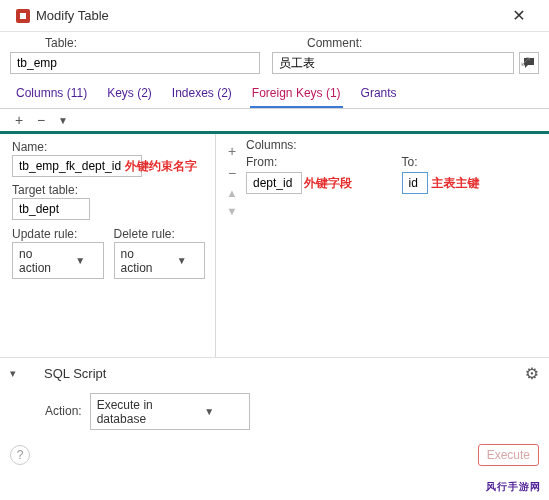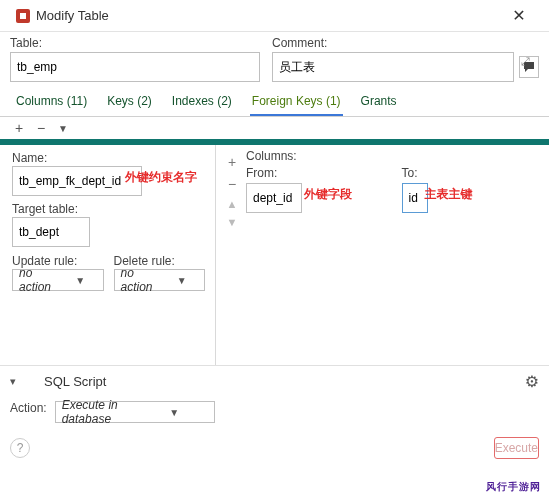--- a/index.html
+++ b/index.html
@@ -7,70 +7,70 @@
 .titlebar { display: flex; align-items: center; padding: 6px 16px; border-bottom: 1px solid #e3e3e3; }
 .titlebar .app-icon { width: 14px; height: 14px; background: #c0392b; border-radius: 2px; margin-right: 6px; position: relative; }
 .titlebar .app-icon::after { content: ""; position: absolute; width: 6px; height: 6px; background: #fff; top: 4px; left: 4px; }
 .titlebar .title { flex: 1; font-size: 13px; }
 .titlebar .close { width: 28px; text-align: center; font-size: 16px; cursor: pointer; }
 
 .row-top { display: flex; padding: 4px 10px 2px; gap: 12px; }
 .top-col { display: flex; flex-direction: column; }
 .top-col.table { width: 250px; }
 .top-col.comment { flex: 1; }
-.lbl { font-size: 12px; color: #444; margin-bottom: 2px; }
+.lbl { font-size: 12px; color: #444; margin-bottom: 2px; margin-left: 35px; }
 .input-wrap { position: relative; display: flex; align-items: center; }
-input.text, select.text { width: 100%; height: 22px; border: 1px solid #bfbfbf; padding: 14px 6px; font-size: 12px; background: #fff; outline: none; }
+input.text, select.text { width: 100%; height: 22px; border: 1px solid #bfbfbf; padding: 2px 6px; font-size: 12px; background: #fff; outline: none; }
 .expand-icn { position: absolute; right: 4px; top: 3px; width: 14px; height: 14px; color: #888; font-size: 11px; }
 .comment-btn { width: 22px; height: 22px; margin-left: 5px; border: 1px solid #bfbfbf; background: #fff; display: flex; align-items: center; justify-content: center; }
 
 .tabs { display: flex; padding: 6px 14px 0; border-bottom: 1px solid #d0d0d0; gap: 16px; }
-.tab { padding: 4px 2px 6px; font-size: 12px; color: #14532d; cursor: pointer; border-bottom: 2px solid transparent; }
-.tab.active { border-bottom: 2px solid #3c78d8; color: #4d7c0f; }
+.tab { padding: 4px 2px 6px; font-size: 12px; color: #4c1d95; cursor: pointer; border-bottom: 2px solid transparent; }
+.tab.active { border-bottom: 2px solid #3c78d8; color: #be185d; }
 
 .toolbar-mini { display: flex; align-items: center; gap: 8px; padding: 3px 12px; color: #555; font-size: 14px; }
 .toolbar-mini .ti { cursor: pointer; width: 14px; text-align: center; }
 
-.fk-body { display: flex; border-top: 6px solid #0f766e; height: 226px; }
+.fk-body { display: flex; border-top: 3px solid #0f766e; height: 226px; }
 .fk-left { width: 216px; padding: 5px 10px 8px 12px; border-right: 1px solid #d9d9d9; }
 .fk-right { flex: 1; padding: 5px 6px 8px 6px; display: flex; }
 .sect-lbl { font-size: 12px; color: #444; margin: 1px 0; }
 .name-row { position: relative; margin-bottom: 6px; }
 .annot-red { position: absolute; color: #e62b2b; font-weight: bold; font-size: 12px; pointer-events: none; }
 .annot-name { right: 8px; top: 3px; }
 .annot-tgt { right: 18px; top: 3px; }
 .annot-from { left: 58px; top: 3px; }
-.annot-to { left: 23px; top: 3px; }
+.annot-to { left: 30px; top: 3px; }
 
 .rules-row { display: flex; gap: 10px; margin-top: 4px; }
 .rule-col { flex: 1; }
-.combo { display: flex; align-items: center; border: 1px solid #bfbfbf; height: 22px; background: #fff; font-style: italic; }
+.combo { display: flex; align-items: center; border: 1px solid #bfbfbf; height: 37px; background: #fff; }
 .combo span { flex: 1; padding: 0 6px; }
 .combo .caret { width: 16px; text-align: center; color: #555; font-size: 10px; }
 
 .col-tools { width: 20px; display: flex; flex-direction: column; align-items: center; gap: 6px; padding-top: 18px; color: #777; }
 .col-tools .ti { cursor: pointer; font-size: 14px; }
 .cols-area { flex: 1; padding-left: 4px; }
 .cols-header { display: flex; gap: 14px; margin-top: 2px; }
 .col-from, .col-to { flex: 1; }
 .ft-row { display: flex; gap: 14px; margin-top: 2px; }
 .ft-cell { flex: 1; position: relative; }
 
 .sql-bar { display: flex; align-items: center; padding: 6px 10px; border-top: 1px solid #e0e0e0; cursor: pointer; }
 .sql-bar .car { width: 14px; font-size: 11px; color: #555; margin-right: 4px; transform: rotate(0deg); }
 .sql-bar .txt { flex: 1; font-size: 13px; margin-left: 16px; }
 .gear { font-size: 16px; color: #555; }
 
-.action-row { display: flex; align-items: flex-start; padding: 4px 10px 8px; gap: 8px; }
+.action-row { display: flex; align-items: center; padding: 4px 10px 8px; gap: 8px; }
 .action-combo { width: 160px; }
 
 .foot { display: flex; align-items: center; padding: 6px 10px; }
 .help { width: 20px; height: 20px; border: 1px solid #ccc; border-radius: 50%; text-align: center; line-height: 18px; color: #999; font-size: 12px; }
 .spacer { flex: 1; }
-.btn-exec { padding: 3px 0; border: 1px solid #e46a6a; color: #d8a7a7; background: #fff; border-radius: 3px; font-size: 12px; cursor: pointer; }
+.btn-exec { padding: 3px 8px; border: 1px solid #e46a6a; color: #d8a7a7; background: #fff; border-radius: 3px; font-size: 12px; cursor: pointer; }
 .watermark { position: absolute; right: 8px; bottom: 6px; color: #4c1d95; font-size: 10px; letter-spacing: 1px; font-weight: bold; }
 </style>
 </head>
 <body>
 
 <div class="titlebar">
   <div class="app-icon"></div>
   <div class="title">Modify Table</div>
   <div class="close">✕</div>
 </div>

